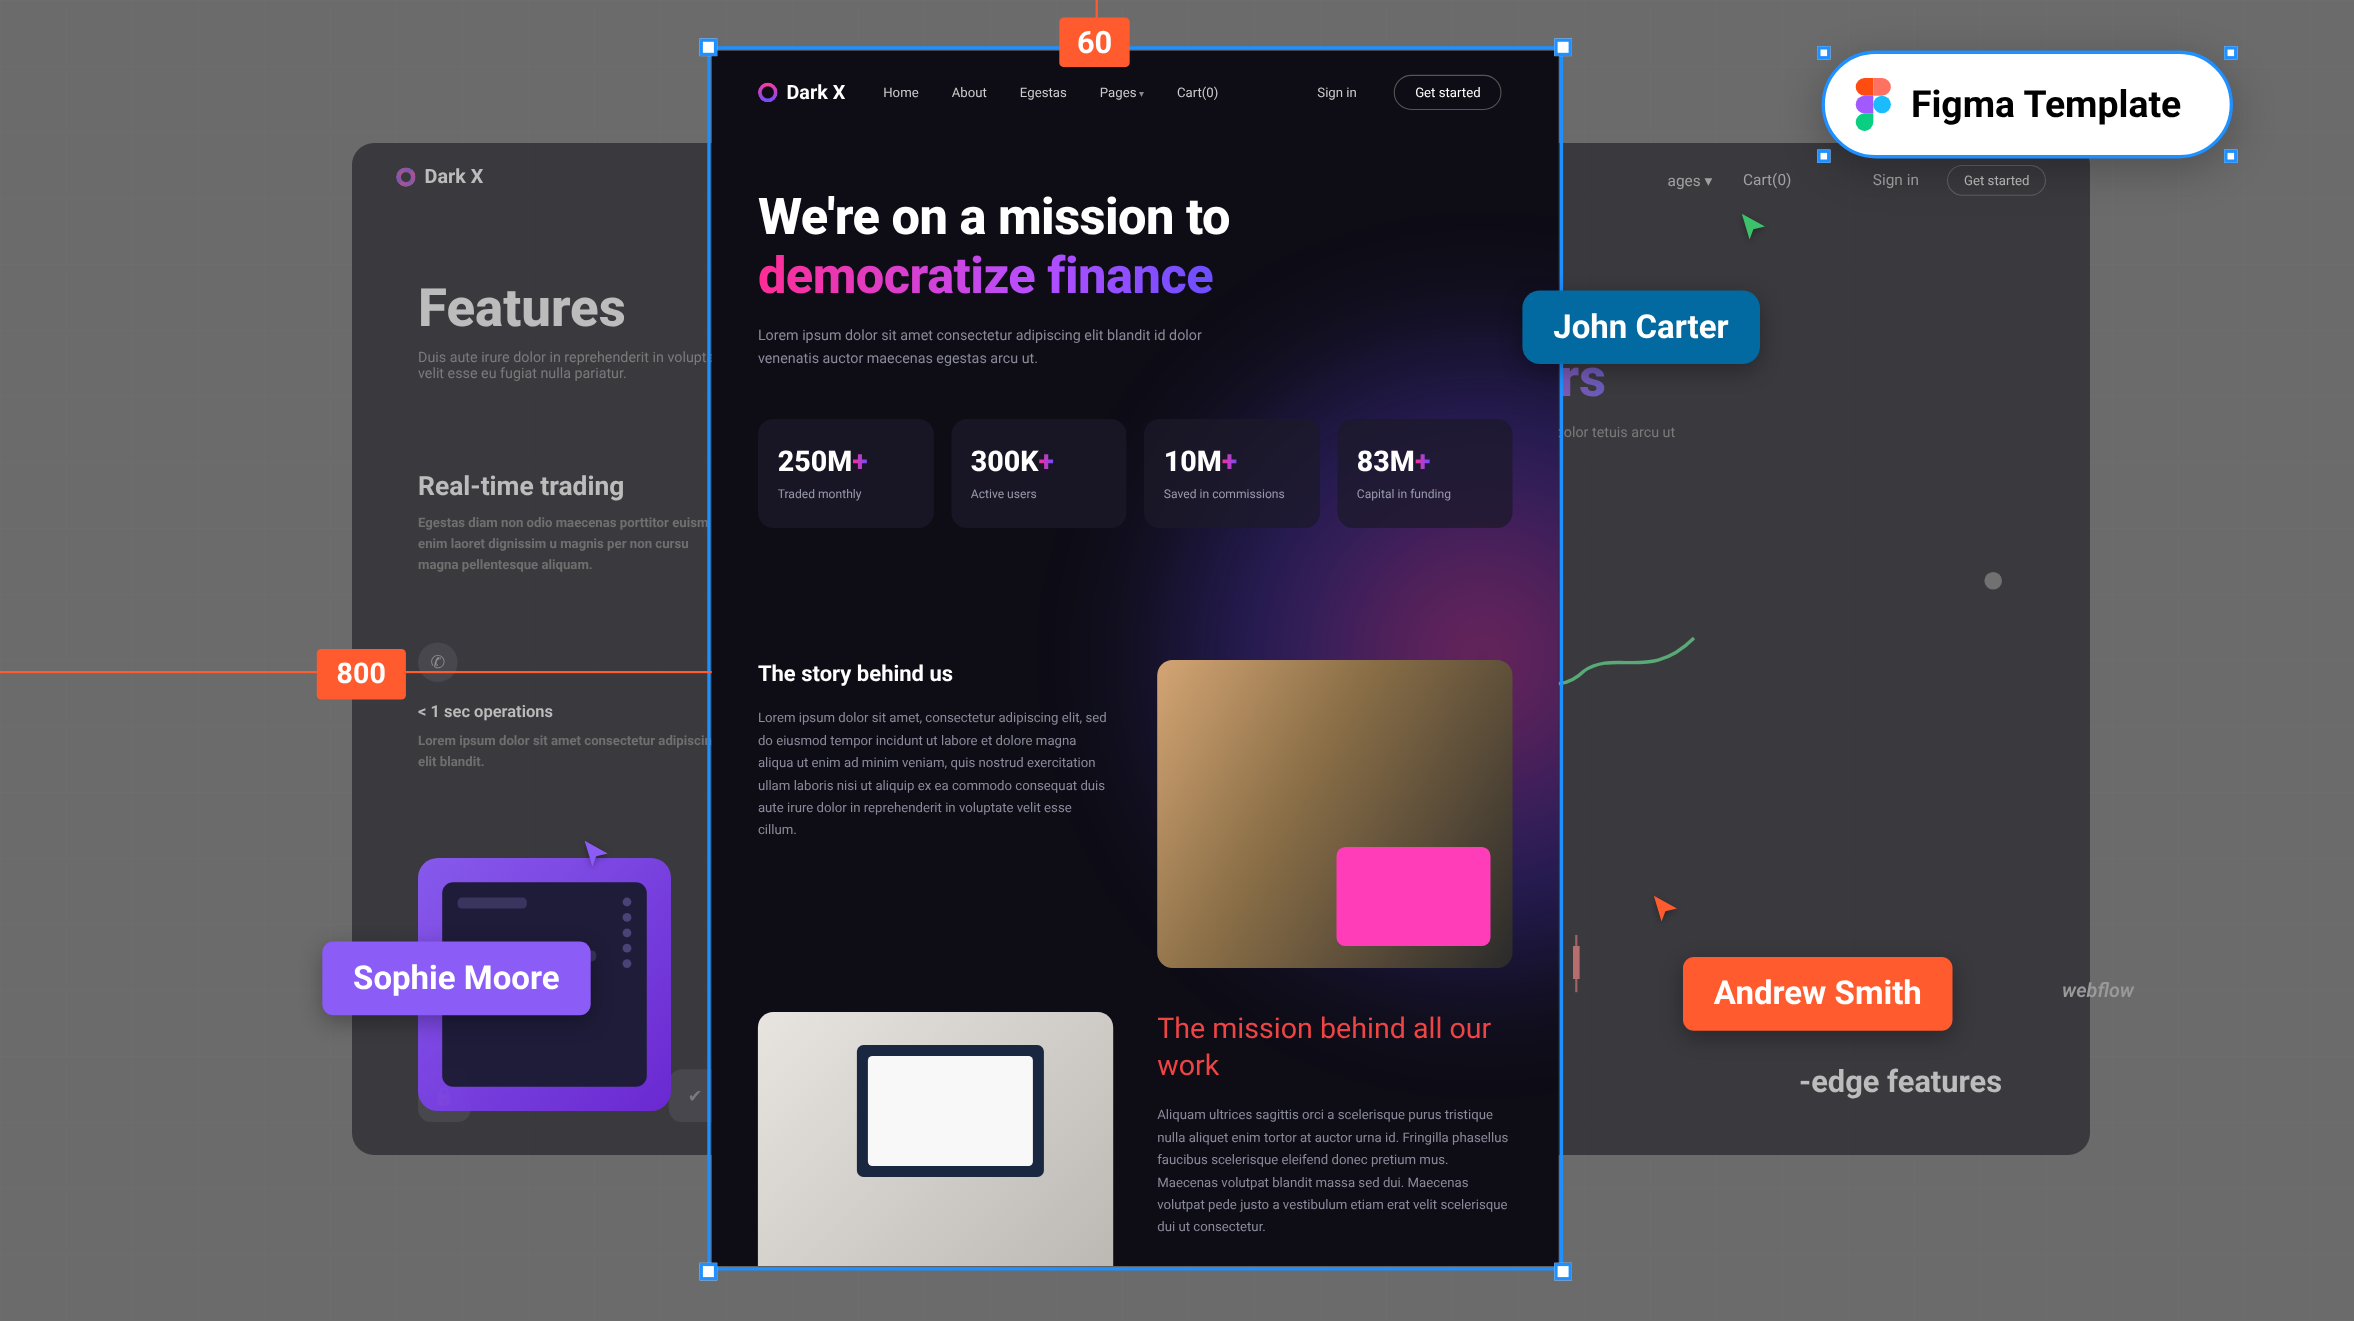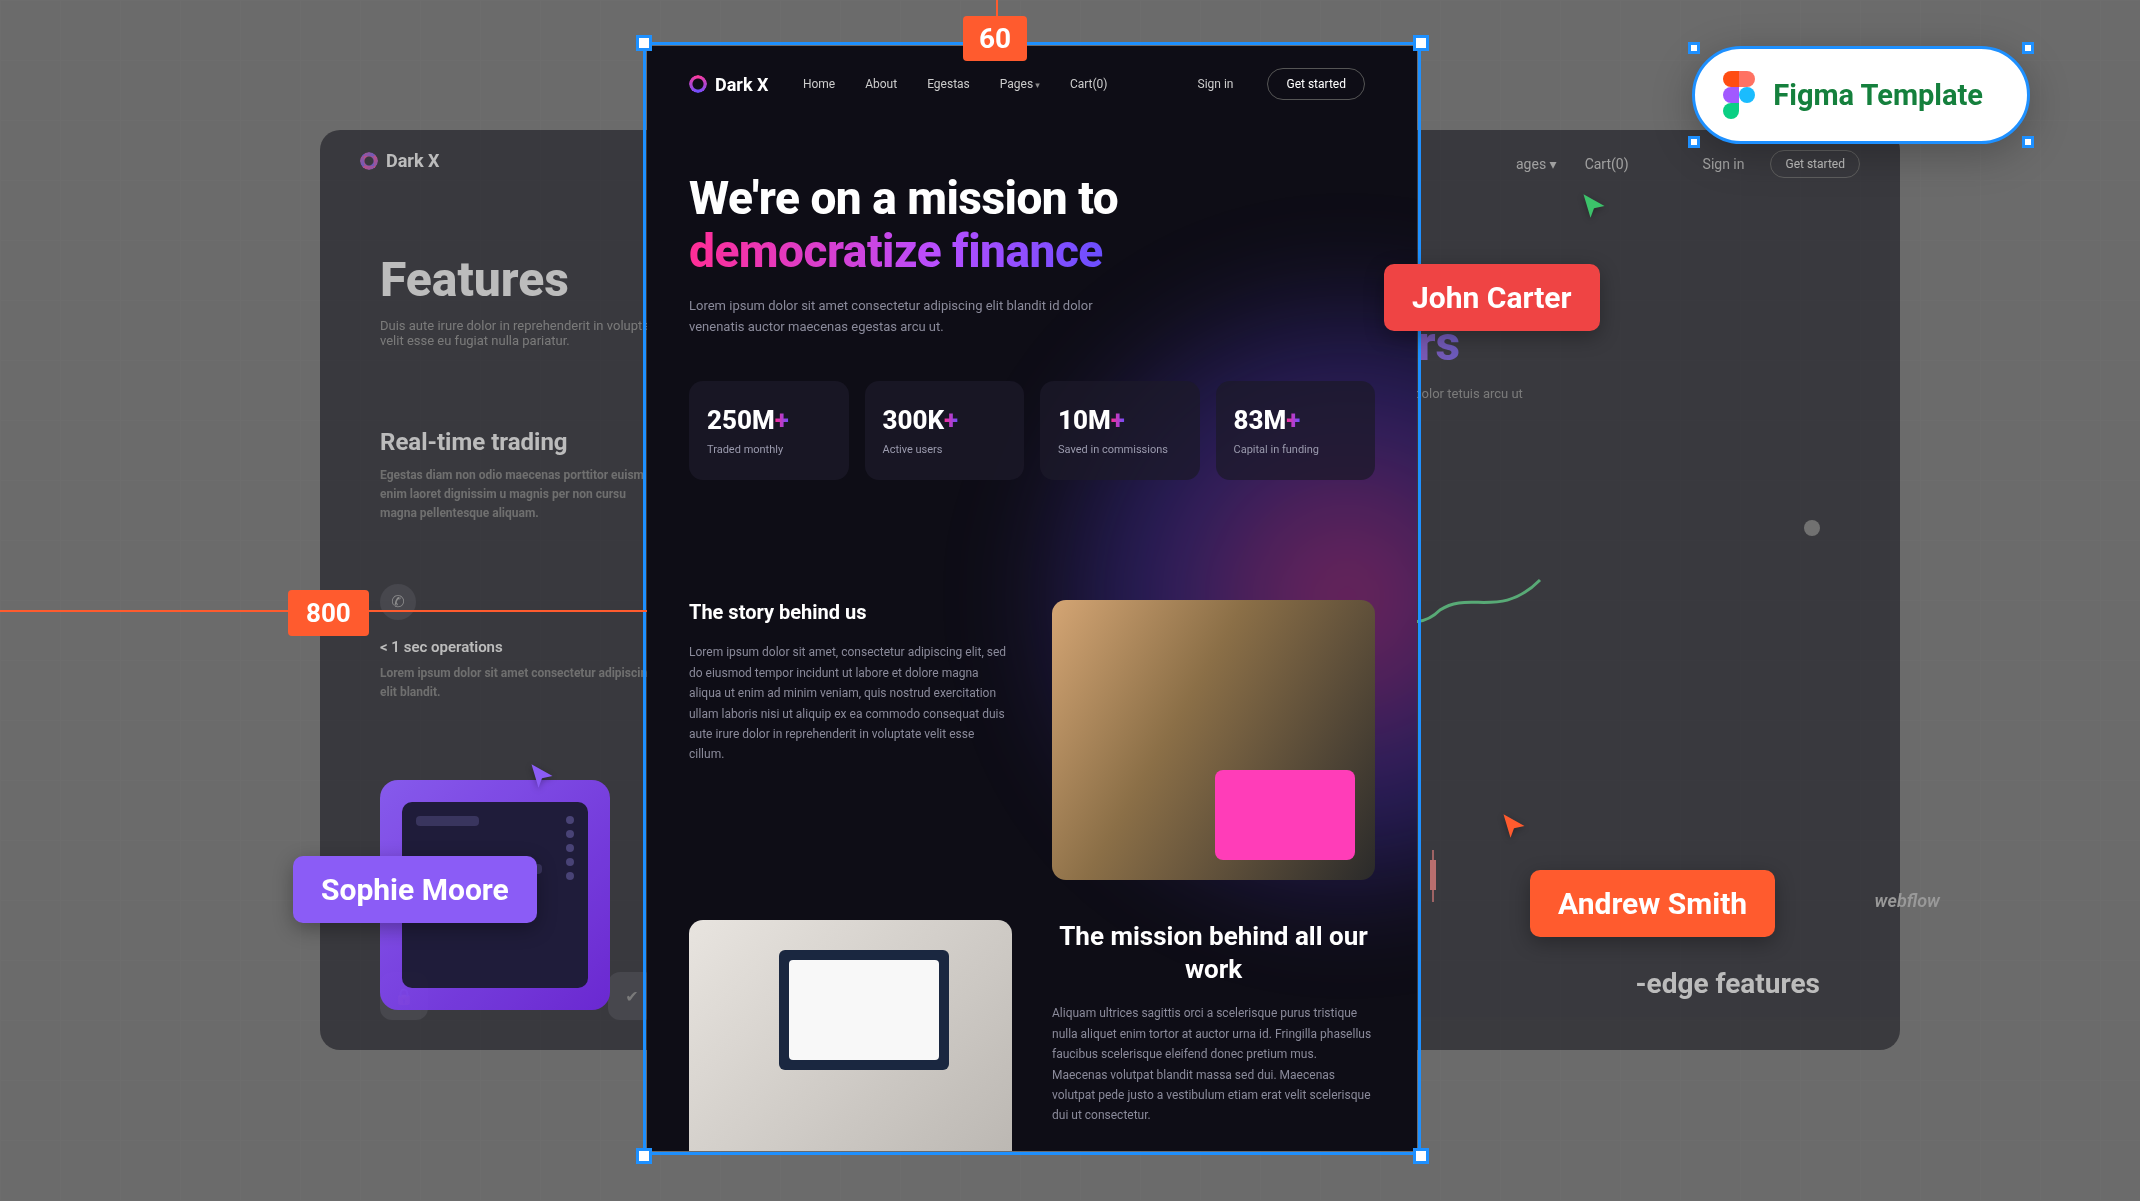--- a/index.html
+++ b/index.html
@@ -136,21 +136,21 @@
   .col h2 { color:#fff; font-size:20px; font-weight:700; margin-bottom:18px;}
   .col p { color:#8a8a9a; font-size:12px; line-height:1.7;}
   .photo { width:100%; height:280px; border-radius:14px; background:#333; position:relative; overflow:hidden;}
   .photo.p1 { background: linear-gradient(120deg,#d4a574 0%,#8b6f47 40%,#2a2a2a 100%);}
   .photo.p1::after { content:''; position:absolute; right:20px; bottom:20px; width:140px; height:90px; background:#ff3db8; border-radius:8px;}
   .photo.p2 { background: linear-gradient(135deg,#e8e4df 0%,#b8b4af 100%);}
   .photo.p2::before { content:''; position:absolute; left:90px; top:30px; width:170px; height:120px; background:#1a2740; border-radius:6px;}
   .photo.p2::after { content:''; position:absolute; left:100px; top:40px; width:150px; height:100px; background:#f8f8f8; border-radius:4px;}
 
   .mission-row { display:flex; gap:40px; padding:40px 42px 0; position:relative; z-index:2;}
-  .mission-text h2 { color:#ffffff; font-size:26px; font-weight:700; line-height:1.25; margin-bottom:18px;text-align:center;}
+  .mission-text h2 { color:#ef4444; font-size:26px; font-weight:400; line-height:1.25; margin-bottom:18px;}
 
   
   .badge-60 {
     position:absolute; left:963px; top:16px;
     background:#ff5b2e; color:#fff; font-weight:700; font-size:28px;
     padding:6px 16px; border-radius:4px;
   }
   .ruler-v { position:absolute; left:996px; top:0; width:2px; height:46px; background:#ff5b2e;}
   .badge-800 {
     position:absolute; left:288px; top:590px;
@@ -160,33 +160,33 @@
   .ruler-h { position:absolute; left:0; top:610px; width:647px; height:2px; background:#ff5b2e;}
 
   
   .cursor { position:absolute; width:28px; height:28px; }
   .cursor svg { width:100%; height:100%; filter: drop-shadow(0 2px 3px rgba(0,0,0,.3));}
   .name-tag {
     position:absolute; color:#fff; font-weight:700; font-size:30px;
     padding:16px 28px; border-radius:10px;
     box-shadow: 0 6px 20px rgba(0,0,0,.3);
   }
-  .tag-green { background:#ef4444; }
+  .tag-green { background:#0369a1;border-radius:16px; }
   .tag-purple { background:#8b5cf6; }
   .tag-orange { background:#ff5b2e; }
 
   
   .figma-pill {
     position:absolute; right:110px; top:46px;
     background:#fff; border-radius:999px; padding:22px 44px 22px 28px;
     display:flex; align-items:center; gap:18px;
     box-shadow: 0 10px 40px rgba(0,0,0,.25);
     border: 3px solid #1e90ff;
   }
-  .figma-pill .txt { font-size:29px; font-weight:700; color:#15803d;}
+  .figma-pill .txt { font-size:34px; font-weight:700; color:#000000;}
   .figma-logo { width:32px; height:48px; position:relative;}
   .figma-logo span { position:absolute; width:16px; height:16px;}
   .fl1 { left:0; top:0; background:#ff4d12; border-radius:8px 0 0 8px;}
   .fl2 { left:16px; top:0; background:#ff7262; border-radius:0 8px 8px 0;}
   .fl3 { left:0; top:16px; background:#a259ff; border-radius:8px 0 0 8px;}
   .fl4 { left:16px; top:16px; background:#1abcfe; border-radius:50%;}
   .fl5 { left:0; top:32px; background:#0acf83; border-radius:8px 0 8px 8px;}
   .pill-handle { position:absolute; width:12px; height:12px; background:#fff; border:3px solid #1e90ff;}
 
   .webflow { position:absolute; right:200px; top:890px; color:#999; font-size:18px; font-style:italic; font-weight:600;}

